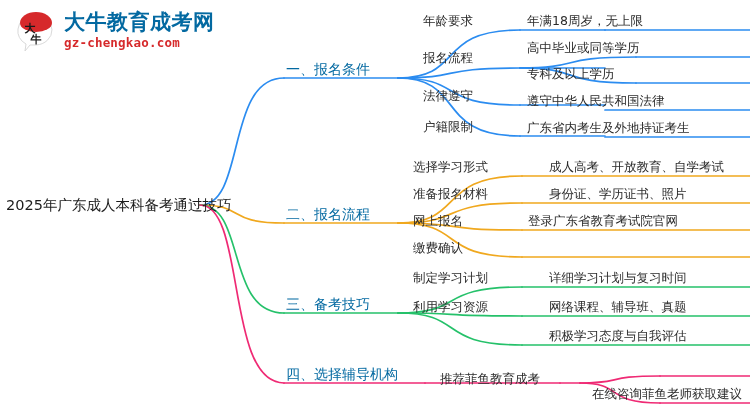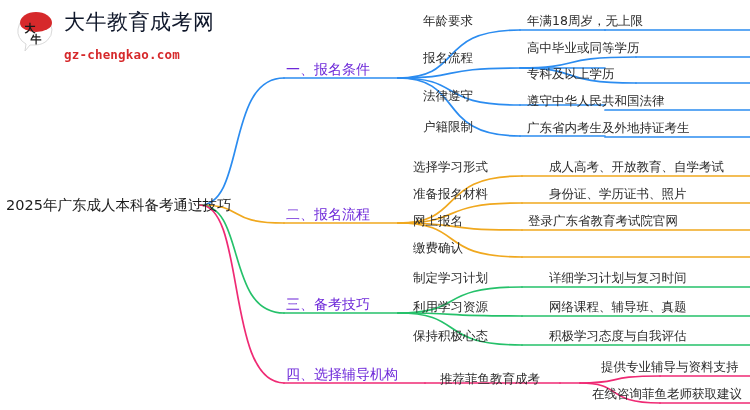--- a/index.html
+++ b/index.html
@@ -10,41 +10,41 @@
     overflow: hidden;
   }
   #stage { position: relative; width: 750px; height: 410px; background:#fff; }
 
   
   .logo-wrap { position:absolute; left:14px; top:8px; width:230px; height:48px; }
   .logo-mark { position:absolute; left:0; top:3px; width:44px; height:42px; }
   .logo-text { position:absolute; left:50px; top:2px; }
   .logo-title {
     font-family:"DejaVu Sans","Liberation Sans",sans-serif;
-    font-size:21px; font-weight:normal; color:#0f172a; letter-spacing:0.5px;
+    font-size:21px; font-weight:bold; color:#0369a1; letter-spacing:0.5px;
     line-height:24px; white-space:nowrap;
   }
   .logo-sub {
     font-family:"DejaVu Sans Mono","Liberation Mono",monospace;
     font-size:12.5px; font-weight:bold; color:#d6292b; letter-spacing:0.2px;
-    line-height:16px; margin-top:13px; white-space:nowrap;
+    line-height:16px; margin-top:1px; white-space:nowrap;
   }
 
   
   #links { position:absolute; left:0; top:0; width:750px; height:410px; }
   #links path { fill:none; stroke-width:1.7; stroke-linecap:round; }
 
   
   .node {
     position:absolute; white-space:nowrap;
     font-family:"DejaVu Sans","Liberation Sans",sans-serif;
     color:#2b2b2b;
   }
   .root  { font-size:14.5px; color:#1c1c1c; }
-  .lvl1  { font-size:14px; color:#6d28d9; }
+  .lvl1  { font-size:14px; color:#0369a1; }
   .lvl2  { font-size:12.5px; color:#2b2b2b; }
   .lvl3  { font-size:12.5px; color:#2b2b2b; }
 </style>
 </head>
 <body>
 
 <div id="stage">
 
   <div class="logo-wrap">
     <div class="logo-mark">
@@ -120,34 +120,32 @@
   <div class="node lvl2" style="left:423px; top:88px;">法律遵守</div>
   <div class="node lvl2" style="left:423px; top:119px;">户籍限制</div>
 
   <div class="node lvl2" style="left:413px; top:159px;">选择学习形式</div>
   <div class="node lvl2" style="left:413px; top:186px;">准备报名材料</div>
   <div class="node lvl2" style="left:413px; top:213px;">网上报名</div>
   <div class="node lvl2" style="left:413px; top:240px;">缴费确认</div>
 
   <div class="node lvl2" style="left:413px; top:270px;">制定学习计划</div>
   <div class="node lvl2" style="left:413px; top:299px;">利用学习资源</div>
-  <div class="node lvl2" style="left:413px; top:328px;">保持积极心态</div>
 
   <div class="node lvl2" style="left:440px; top:371px;">推荐菲鱼教育成考</div>
 
   <div class="node lvl3" style="left:527px; top:13px;">年满18周岁，无上限</div>
   <div class="node lvl3" style="left:527px; top:40px;">高中毕业或同等学历</div>
   <div class="node lvl3" style="left:527px; top:66px;">专科及以上学历</div>
   <div class="node lvl3" style="left:527px; top:93px;">遵守中华人民共和国法律</div>
   <div class="node lvl3" style="left:527px; top:120px;">广东省内考生及外地持证考生</div>
 
   <div class="node lvl3" style="left:549px; top:159px;">成人高考、开放教育、自学考试</div>
   <div class="node lvl3" style="left:549px; top:186px;">身份证、学历证书、照片</div>
   <div class="node lvl3" style="left:528px; top:213px;">登录广东省教育考试院官网</div>
 
   <div class="node lvl3" style="left:549px; top:299px;">网络课程、辅导班、真题</div>
   <div class="node lvl3" style="left:549px; top:270px;">详细学习计划与复习时间</div>
   <div class="node lvl3" style="left:549px; top:328px;">积极学习态度与自我评估</div>
 
-  <div class="node lvl3" style="left:601px; top:359px;">提供专业辅导与资料支持</div>
   <div class="node lvl3" style="left:592px; top:386px;">在线咨询菲鱼老师获取建议</div>
 
 </div>
 
 </body></html>

